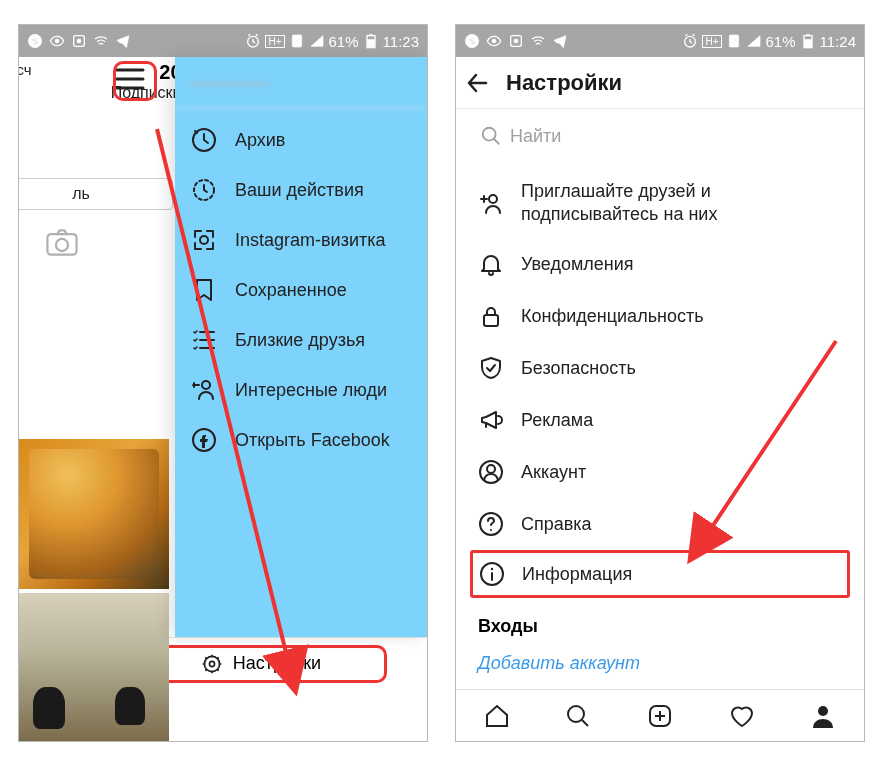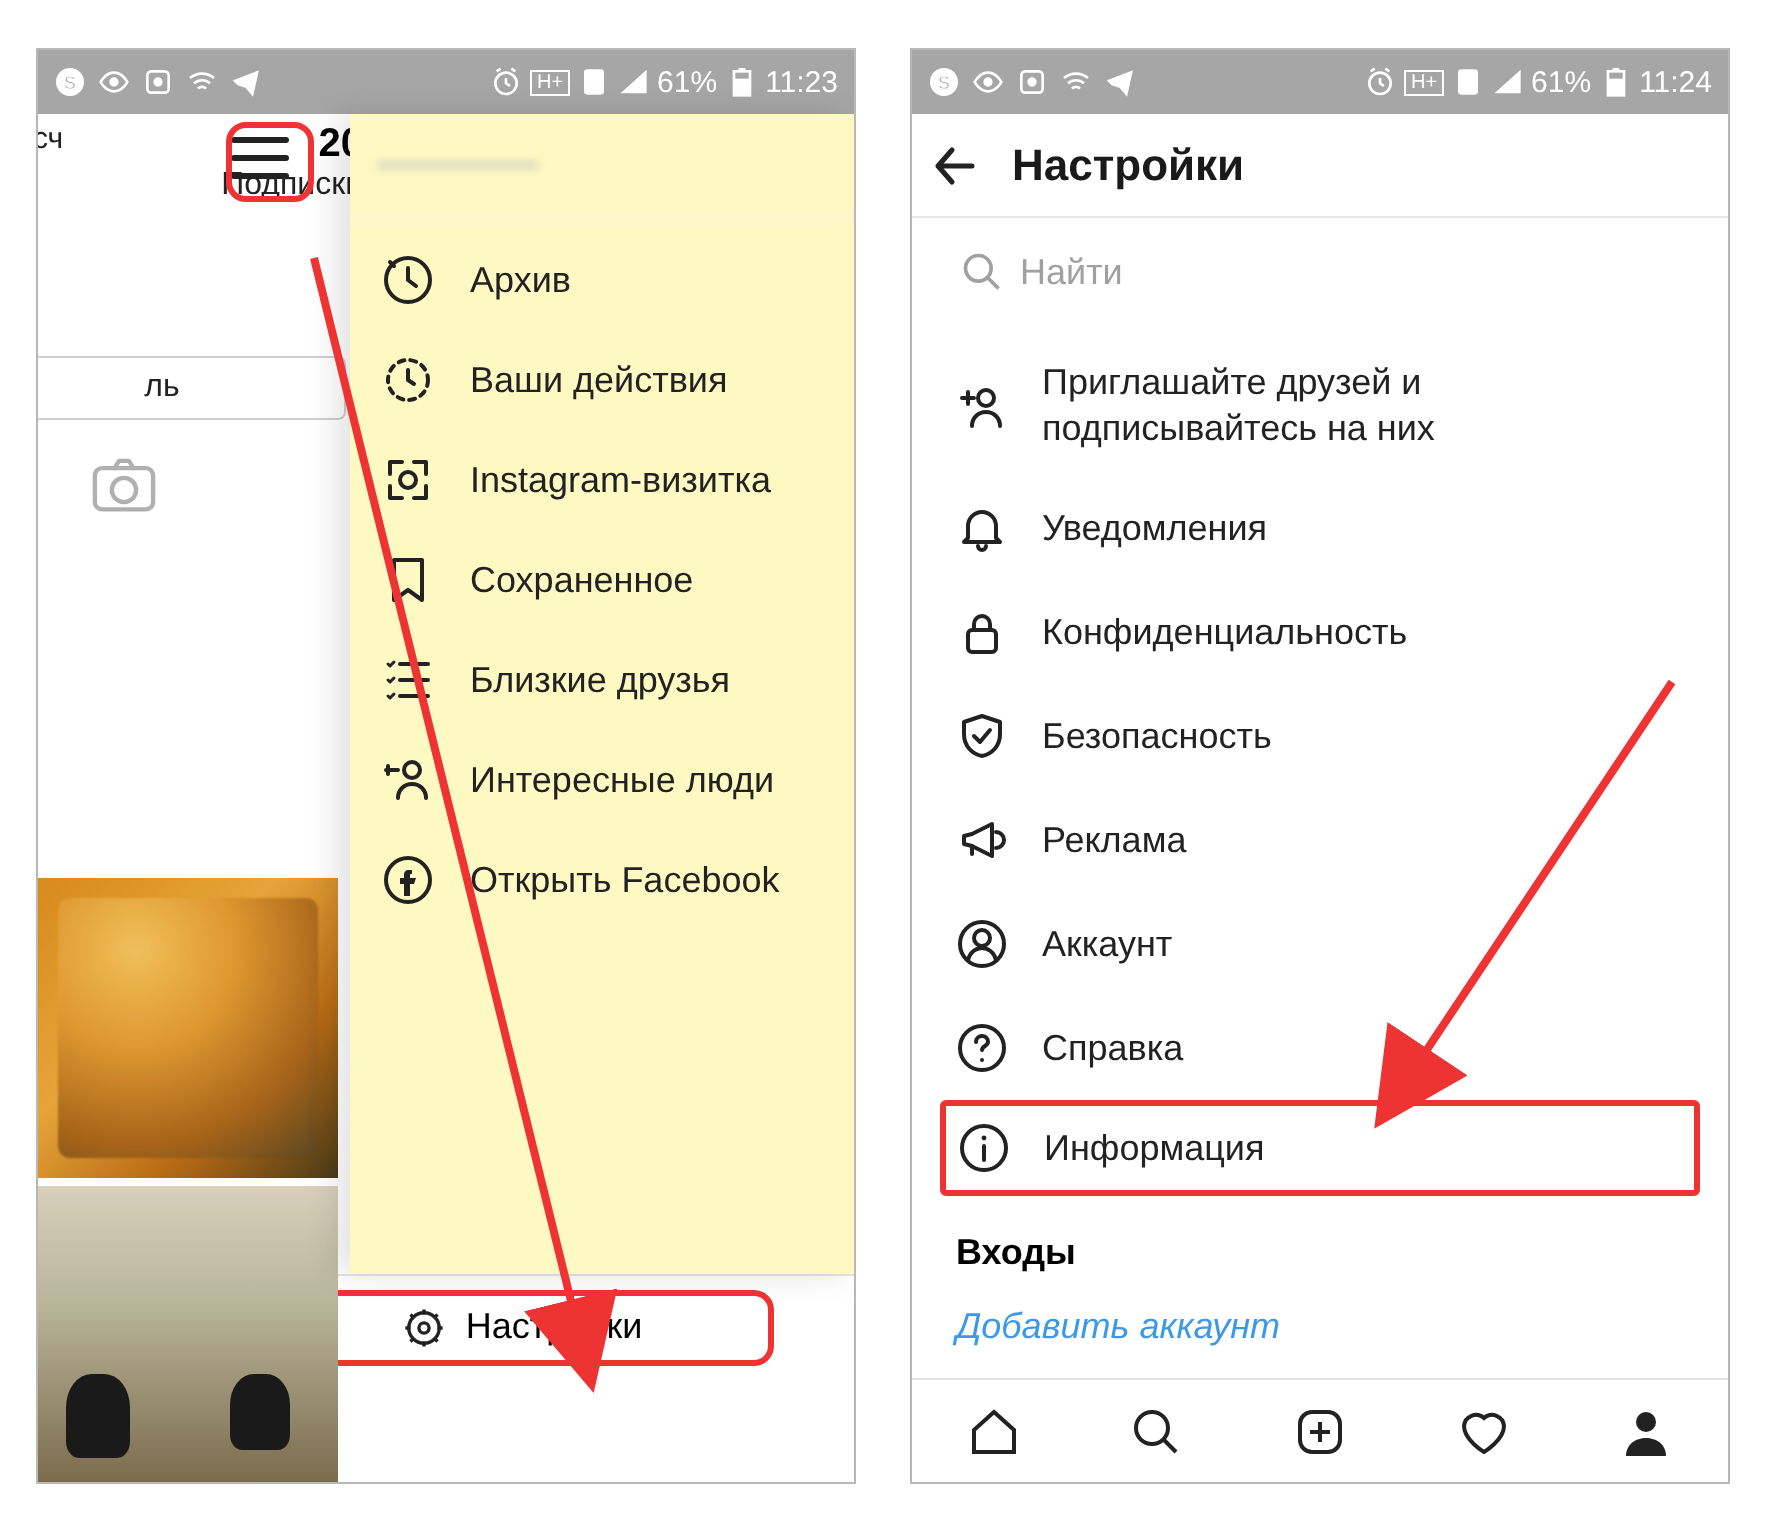--- a/index.html
+++ b/index.html
@@ -89,21 +89,21 @@
   .thumb-b { background: linear-gradient(180deg,#d8d0ba 0%, #b8b49a 40%, #7a6a4a 100%); position:relative;}
   .thumb-b::before{content:"";position:absolute;left:14px;bottom:14px;width:32px;height:42px;background:#1a1a1a;border-radius:40% 40% 20% 20%;}
   .thumb-b::after{content:"";position:absolute;right:24px;bottom:18px;width:30px;height:38px;background:#1a1a1a;border-radius:40% 40% 20% 20%;}
 
   .drawer {
     position: absolute;
     left: 156px;
     top: 0;
     right: 0;
     bottom: 0;
-    background: #fef9c3;
+    background: #7dd3fc;
     box-shadow: -6px 0 16px rgba(0,0,0,.12);
   }
   .drawer-header {
     height: 52px;
     border-bottom: 1px solid #eee;
     display:flex; align-items:center;
     padding: 0 14px;
     font-size: 20px;
     color: #b8b8b8;
     filter: blur(2.5px);

